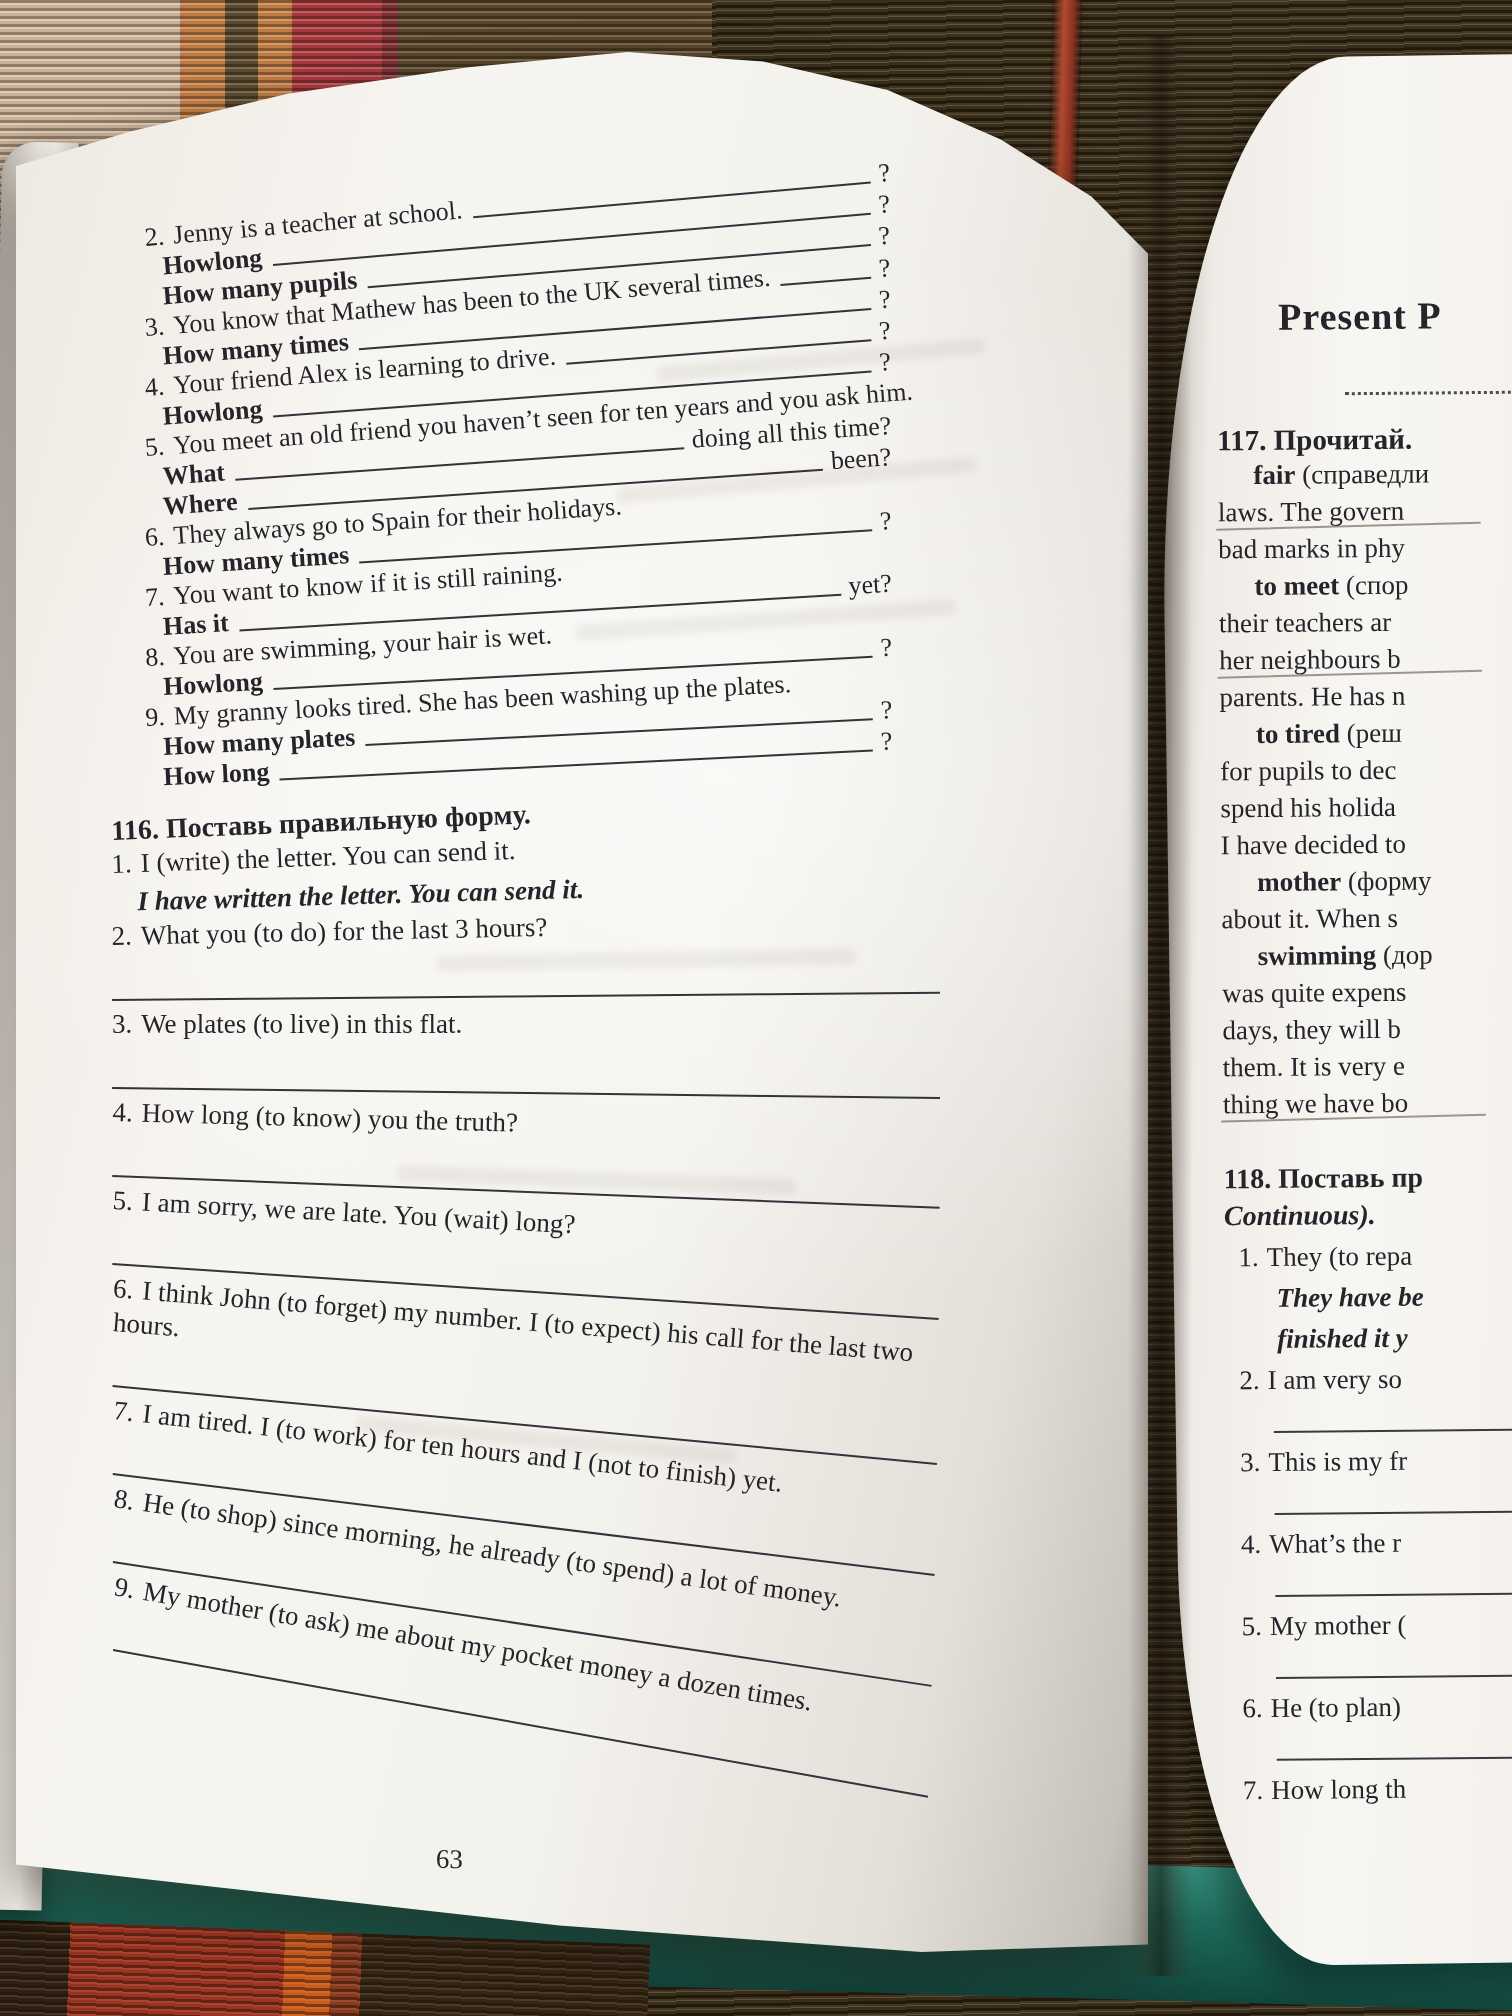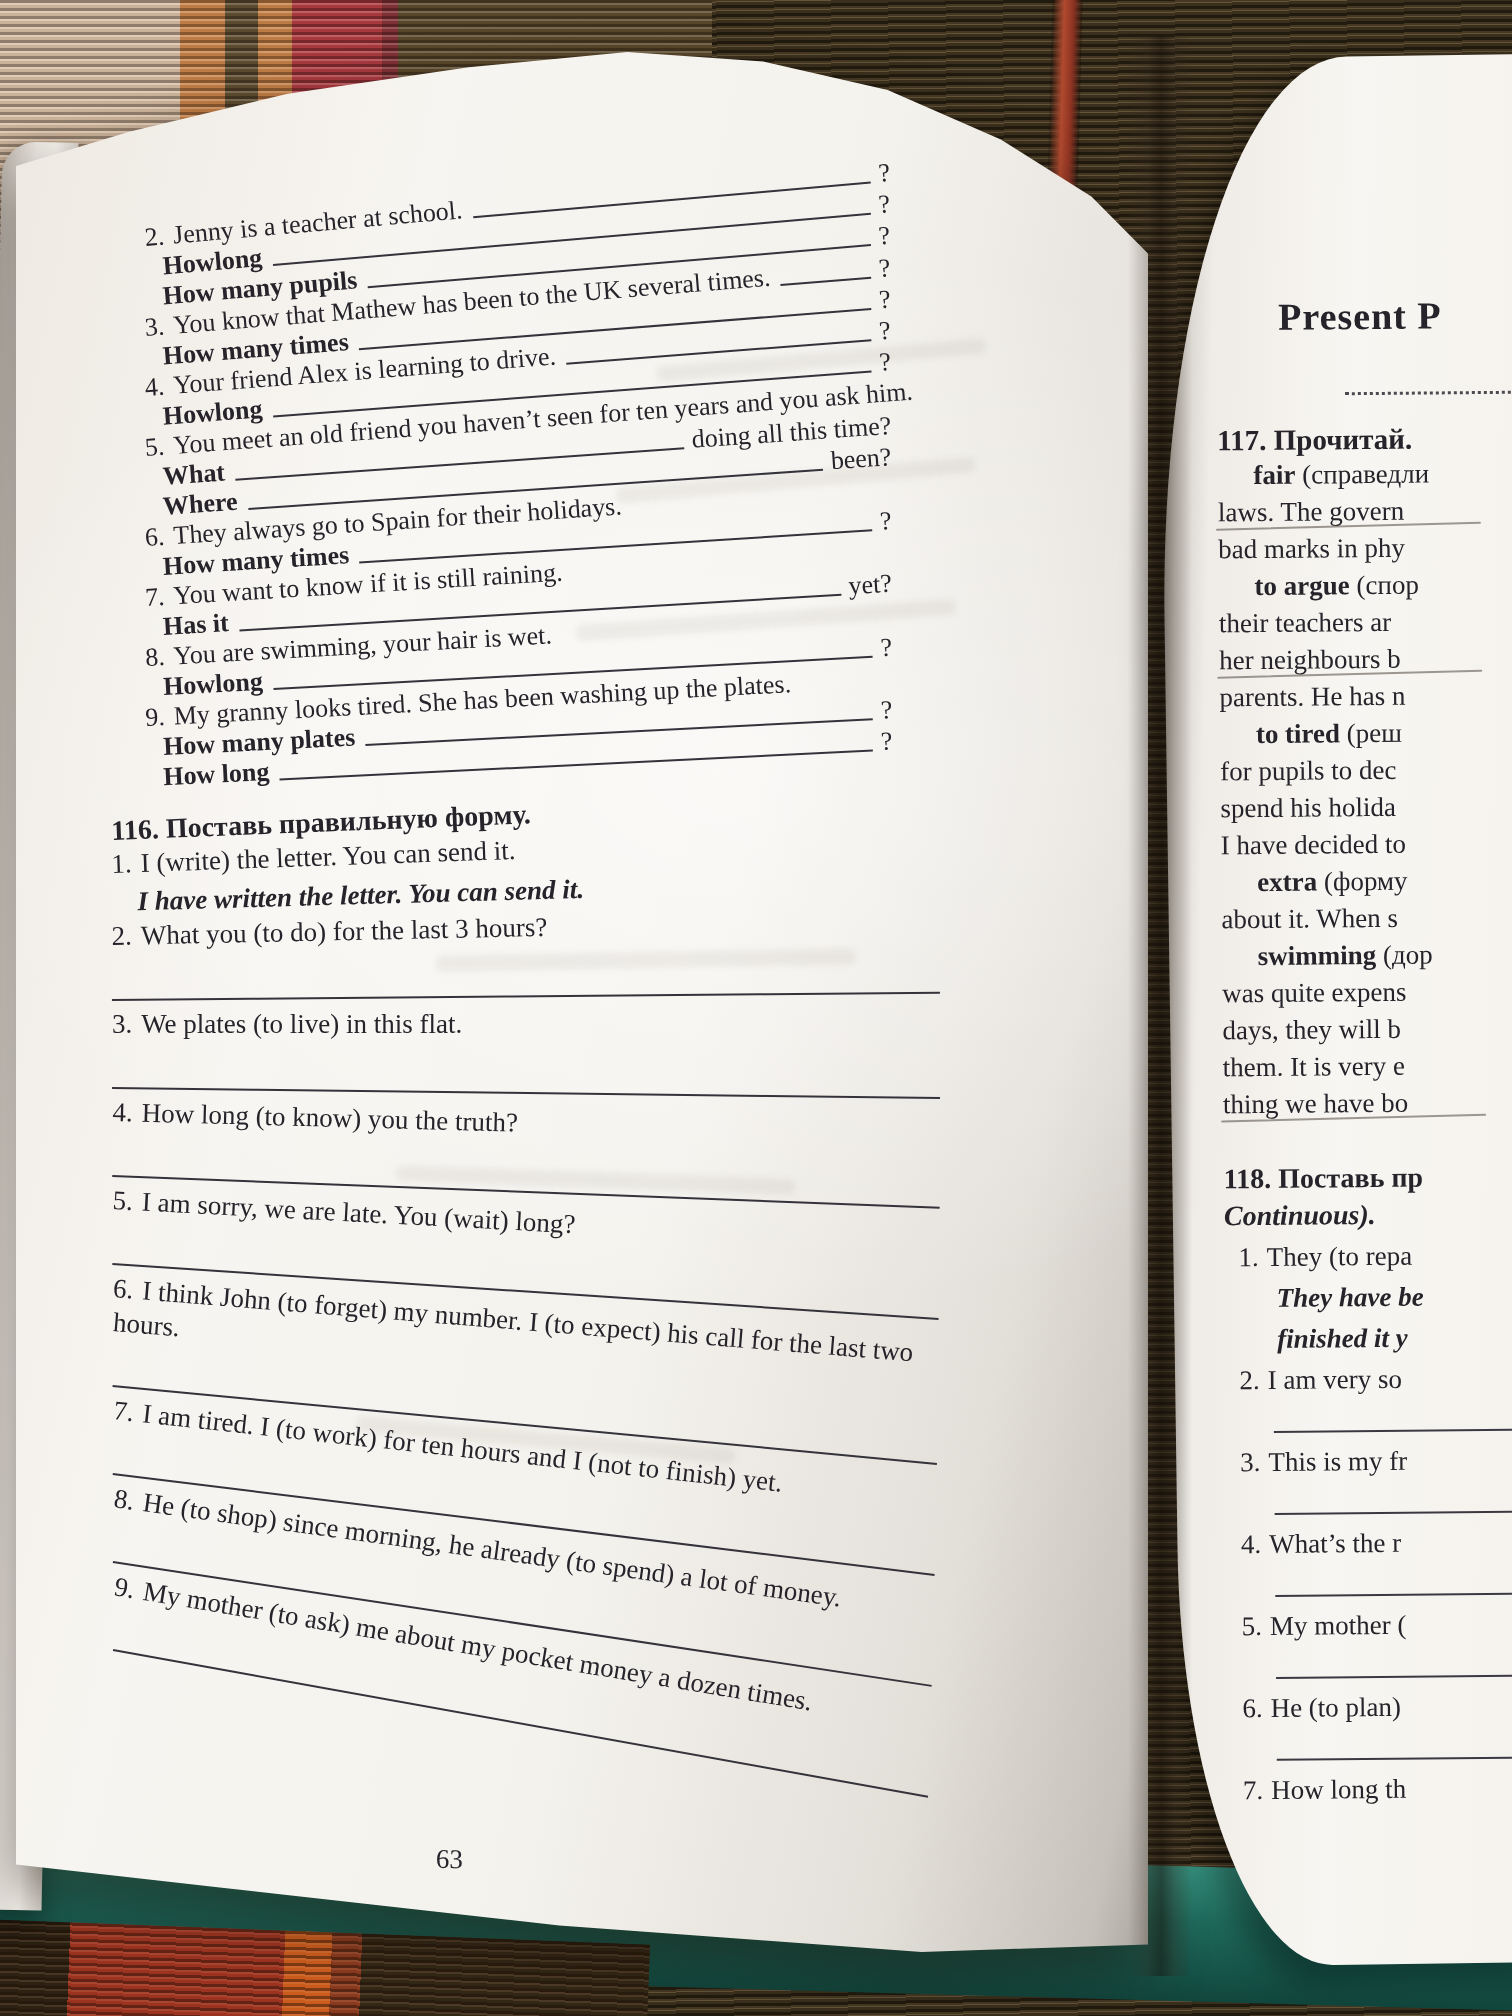--- a/index.html
+++ b/index.html
@@ -261,29 +261,29 @@
 
   <div class="page-right">
     <div class="blockR">
       <div class="rtitle-main">Present P</div>
       <div class="dotted"></div>
       <div class="rtitle">117. Прочитай.</div>
 
       <div class="rline ind"><span class="b">fair</span><span> (справедли</span></div>
       <div class="rline pu"><span class="b"></span><span>laws. The govern</span></div>
       <div class="rline"><span class="b"></span><span>bad marks in phy</span></div>
-      <div class="rline ind"><span class="b">to argue</span><span> (спор</span></div>
+      <div class="rline ind"><span class="b">to meet</span><span> (спор</span></div>
       <div class="rline"><span class="b"></span><span>their teachers ar</span></div>
       <div class="rline pu"><span class="b"></span><span>her neighbours b</span></div>
       <div class="rline"><span class="b"></span><span>parents. He has n</span></div>
       <div class="rline ind"><span class="b">to tired</span><span> (реш</span></div>
       <div class="rline"><span class="b"></span><span>for pupils to dec</span></div>
       <div class="rline"><span class="b"></span><span>spend his holida</span></div>
       <div class="rline"><span class="b"></span><span>I have decided to</span></div>
-      <div class="rline ind"><span class="b">extra</span><span> (форму</span></div>
+      <div class="rline ind"><span class="b">mother</span><span> (форму</span></div>
       <div class="rline"><span class="b"></span><span>about it. When s</span></div>
       <div class="rline ind"><span class="b">swimming</span><span> (дор</span></div>
       <div class="rline"><span class="b"></span><span>was quite expens</span></div>
       <div class="rline"><span class="b"></span><span>days, they will b</span></div>
       <div class="rline"><span class="b"></span><span>them. It is very e</span></div>
       <div class="rline pu"><span class="b"></span><span>thing we have bo</span></div>
 
       <div class="r118t">118. Поставь пр</div>
       <div class="r118t2">Continuous).</div>
 

